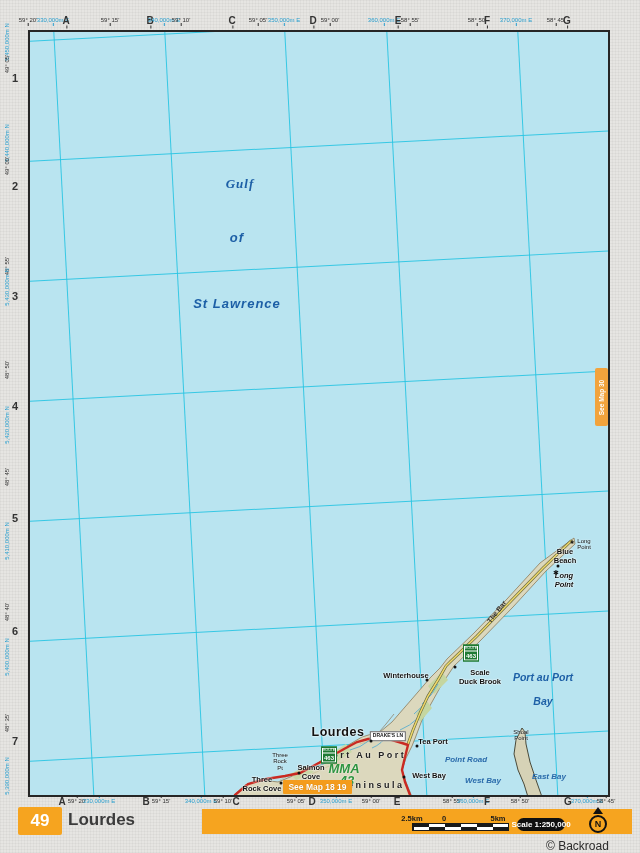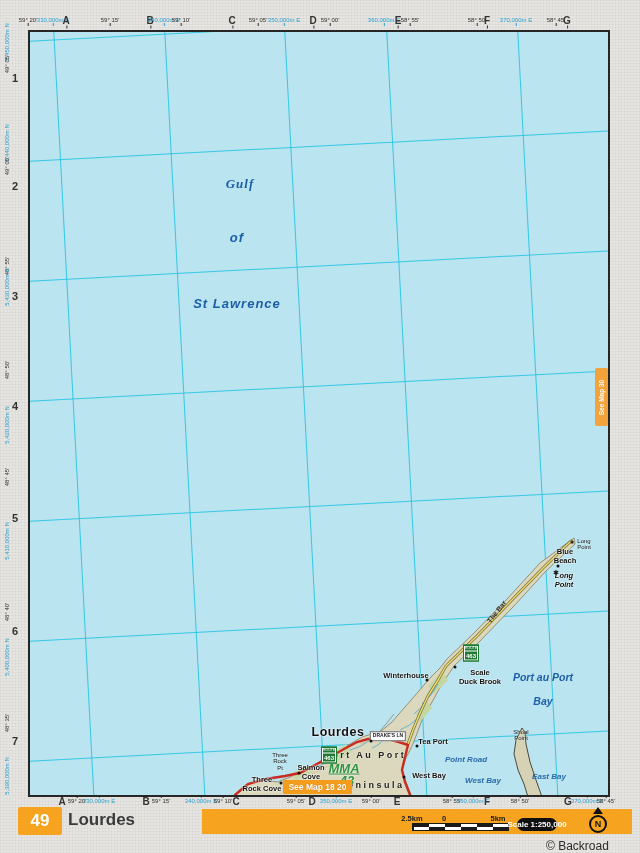--- a/index.html
+++ b/index.html
@@ -56,21 +56,21 @@
   .m-left .row{font-size:11px;font-weight:bold;color:#333;}
   
   .box29{position:absolute;left:18px;top:807px;width:44px;height:28px;background:#f6a41f;border-radius:2px;
     color:#fff;font-size:17px;font-weight:bold;display:flex;align-items:center;justify-content:center;}
   .ptitle{position:absolute;left:68px;top:810px;font-size:17px;font-weight:bold;color:#3b3b3b;}
   .obar{position:absolute;left:202px;top:809px;width:430px;height:25px;background:#f6a41f;}
   .sb-lab{position:absolute;font-size:7.5px;font-weight:bold;color:#1a1a1a;transform:translate(-50%,0);}
   .sbar{position:absolute;left:412px;top:823px;width:95px;height:6px;border:1px solid #1a1a1a;background:#fff;}
   .sbar .r1,.sbar .r2{height:3px;background:repeating-linear-gradient(90deg,#1a1a1a 0 16px,#fff 16px 32px);}
   .sbar .r2{background-position:16px 0;}
-  .spill{position:absolute;left:517px;top:818px;width:40px;height:13px;background:#101010;border-radius:7px;
+  .spill{position:absolute;left:517px;top:818px;width:48px;height:13px;background:#101010;border-radius:7px;
     color:#fff;font-size:8px;font-weight:bold;display:flex;align-items:center;justify-content:center;white-space:nowrap;}
   .ntri{position:absolute;left:593px;top:807px;width:0;height:0;border-left:5px solid transparent;
     border-right:5px solid transparent;border-bottom:7px solid #111;}
   .ncirc{position:absolute;left:589px;top:815px;width:14px;height:14px;border:2.5px solid #111;border-radius:50%;
     font-size:9px;font-weight:bold;color:#111;display:flex;align-items:center;justify-content:center;}
   .copy{position:absolute;left:546px;top:839px;font-size:12px;color:#2b2b2b;}
 </style>
 </head>
 <body>
 
@@ -208,21 +208,21 @@
 Point</div>
         <div class="lbl tiny" style="position: absolute; left: 554px; top: 512px;">Long
 Point</div>
         <div class="lbl town" style="position: absolute; left: 376px; top: 644px;">Winterhouse</div>
         <div class="lbl town" style="position: absolute; left: 450px; top: 646px;">Scale
 Duck Brook</div>
         <div class="lbl town-big" style="position: absolute; left: 308px; top: 700px;">Lourdes</div>
         <div class="lbl street-box" style="position: absolute; left: 358px; top: 704px;">DRAKE'S LN</div>
         <div class="lbl town" style="position: absolute; left: 403px; top: 710px;">Tea Port</div>
         <div class="lbl area" style="position: absolute; left: 335px; top: 723px;">Port Au Port</div>
-        <div class="lbl mma" style="position: absolute; left: 314px; top: 737px; text-decoration: underline;">MMA</div>
+        <div class="lbl mma" style="position: absolute; left: 314px; top: 737px;">MMA</div>
         <div class="lbl mma" style="position: absolute; left: 317px; top: 749px;">43</div>
         <div class="lbl area" style="position: absolute; left: 342px; top: 753px;">Peninsula</div>
         <div class="lbl town" style="position: absolute; left: 281px; top: 741px;">Salmon
 Cove</div>
         <div class="lbl town" style="position: absolute; left: 232px; top: 753px;">Three
 Rock Cove</div>
         <div class="lbl tiny" style="position: absolute; left: 250px; top: 729px;">Three
 Rock
 Pt</div>
         <div class="lbl water-small" style="position: absolute; left: 436px; top: 728px;">Point Road</div>
@@ -255,21 +255,21 @@
         </div>
         <div class="shield" style="position: absolute; left: 299px; top: 723px;">
           <span class="s-top">ROUTE</span>
           <span class="s-num">463</span>
         </div>
       </div>
 
     <div class="seemap-r" style="left:565px;top:336px;width:13px;height:58px;">
       <span>See Map 30</span>
     </div>
-    <div class="seemap-b" style="left:253px;top:748px;width:69px;height:14px;">See Map 18 20</div>
+    <div class="seemap-b" style="left:253px;top:748px;width:69px;height:14px;">See Map 18 19</div>
   </div>
 
   <div class="box29">49</div>
   <div class="ptitle">Lourdes</div>
   <div class="obar"></div>
   <div class="sb-lab" style="left:412px;top:814px;">2.5km</div>
   <div class="sb-lab" style="left:444px;top:814px;">0</div>
   <div class="sb-lab" style="left:498px;top:814px;">5km</div>
   <div class="sbar">
       <div class="r1"></div>

